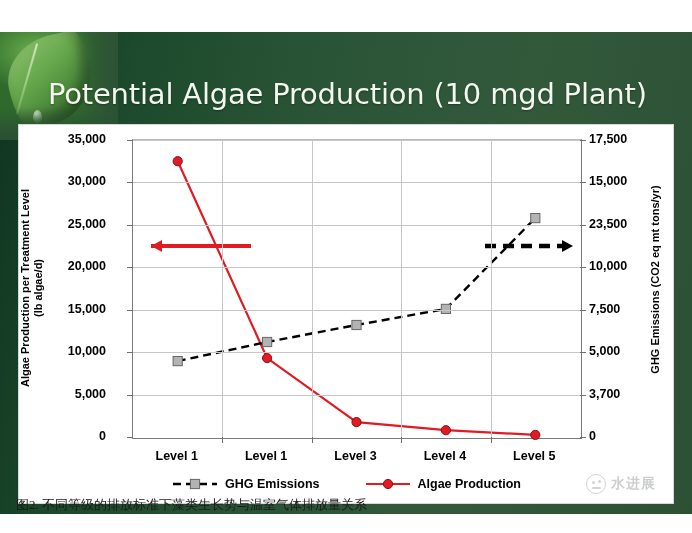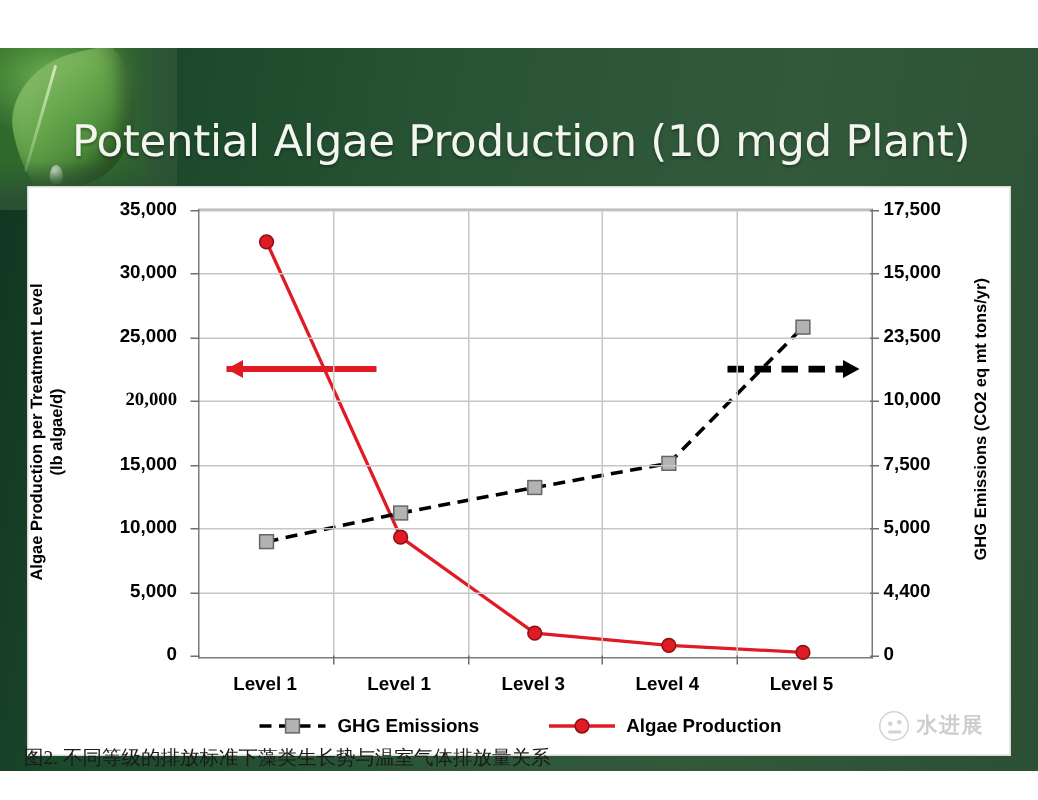--- a/index.html
+++ b/index.html
@@ -43,21 +43,21 @@
 
   .plot-wrap{position:absolute;left:0;top:0;width:654px;height:378px;}
 
   .axis-title{position:absolute;font-size:11px;font-weight:bold;color:#000;
       text-align:center;line-height:13px;white-space:pre-line;}
   .axis-title.left{left:-87px;top:150px;width:200px;transform:rotate(-90deg);}
   .axis-title.right{left:536px;top:148px;width:200px;transform:rotate(-90deg);}
 
   .ylabels{position:absolute;font-size:12.5px;font-weight:bold;color:#000;}
   .ylabels span{position:absolute;white-space:nowrap;line-height:10px;}
-  .ylabels.left span{right:4px;text-align:right;}
+  .ylabels.left span{right:16px;text-align:right;}
   .ylabels.right span{left:0;text-align:left;}
 
   .plot{position:absolute;left:113px;top:14px;width:450px;height:300px;
         border-left:1.6px solid #7a7a7a;border-right:1.6px solid #7a7a7a;
         border-bottom:1.6px solid #7a7a7a;border-top:1px solid #b9b9b9;box-sizing:border-box;}
 
   .gl{position:absolute;left:0;width:100%;height:1px;background:#c6c6c6;}
   .vl{position:absolute;top:0;height:100%;width:1px;background:#c6c6c6;}
 
   .tick-l{position:absolute;width:6px;height:1px;background:#6f6f6f;}
@@ -114,28 +114,28 @@
 
         <div class="axis-title left">Algae Production per Treatment Level
 (lb algae/d)</div>
         <div class="axis-title right">GHG Emissions (CO2 eq mt tons/yr)</div>
 
         <div class="ylabels left" id="ylabels-left" style="left: 0px; top: 0px; width: 103px; height: 320px;">
             <span style="top: 306px;">0</span>
             <span style="top: 263.571px;">5,000</span>
             <span style="top: 221.143px;">10,000</span>
             <span style="top: 178.714px;">15,000</span>
-            <span style="top: 136.286px; font-family: Liberation Serif, serif;">20,000</span>
+            <span style="top: 136.286px;">20,000</span>
             <span style="top: 93.8571px;">25,000</span>
             <span style="top: 51.4286px;">30,000</span>
             <span style="top: 9px;">35,000</span>
           </div>
         <div class="ylabels right" id="ylabels-right" style="left: 570px; top: 0px; width: 80px; height: 320px;">
             <span style="top: 306px;">0</span>
-            <span style="top: 263.571px;">4,400</span>
+            <span style="top: 263.571px;">3,700</span>
             <span style="top: 221.143px;">5,000</span>
             <span style="top: 178.714px;">7,500</span>
             <span style="top: 136.286px;">10,000</span>
             <span style="top: 93.8571px;">23,500</span>
             <span style="top: 51.4286px;">15,000</span>
             <span style="top: 9px;">17,500</span>
           </div>
 
         <div class="plot" id="plot">
           <svg class="series" id="svg-series" width="447" height="297">

